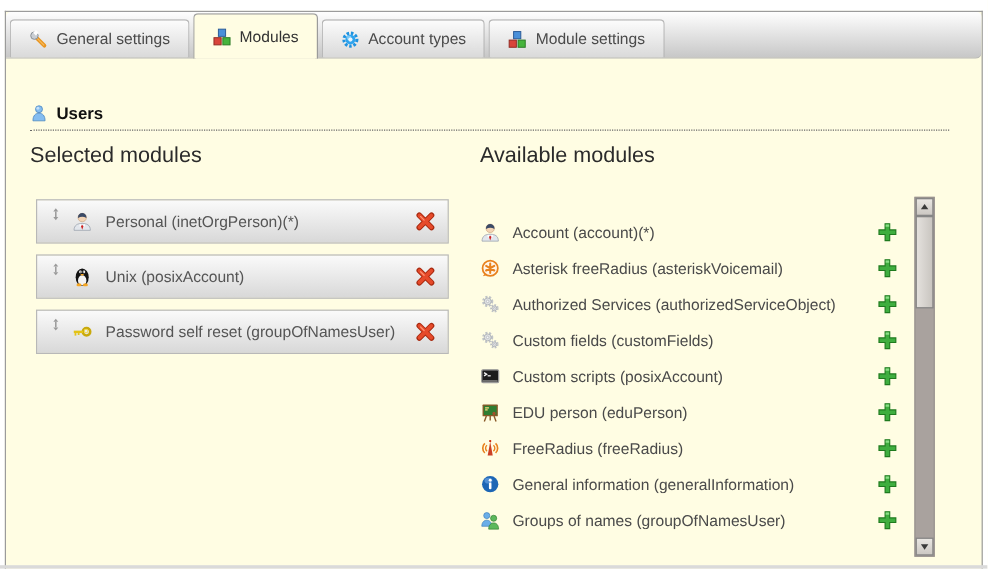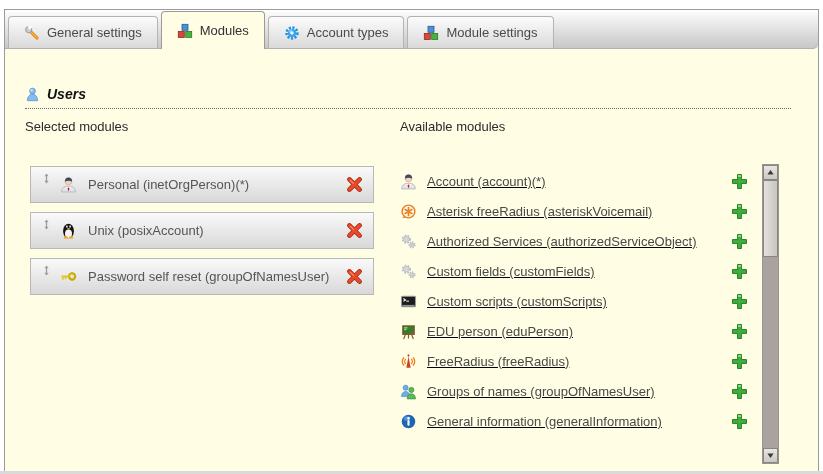--- a/index.html
+++ b/index.html
@@ -21,42 +21,42 @@
     font-size:13px; color:#4a4a4a; cursor:pointer; white-space:nowrap; }
   .tab.active { height:38px; margin-bottom:-1px; background:#fffde3;
     border-color:#9b9b9b; color:#333; position:relative; z-index:2; }
 
   .ic { display:inline-block; vertical-align:middle; width:17px; height:17px; }
   .tab .ic { width:16px; height:16px; }
 
   
   .users-header { position:absolute; left:20px; top:76px; width:766px;
     display:flex; align-items:center; gap:7px; padding-bottom:6px;
-    border-bottom:1px dotted #666;font-style:italic; }
+    border-bottom:1px dotted #666; }
   .users-header .ic { width:15px; height:15px; }
   .users-title { font-size:14px; font-weight:bold; color:#111; }
 
-  .col-heading { position:absolute; font-size:13px; color:#2b2b2b; top:109px; }
+  .col-heading { position:absolute; font-size:18px; color:#2b2b2b; top:109px; }
   .col-heading.sel { left:20px; }
   .col-heading.avail { left:395px; }
 
   
   .sel-list { position:absolute; left:25px; top:156px; width:344px; }
   .sel-row { display:flex; align-items:center; height:37px; margin-bottom:9px;
     padding:0 10px; border:1px solid #b8b8b8;
     background:linear-gradient(#fafafa,#d8d8d8); cursor:move; }
   .handle { align-self:flex-start; margin-top:5px; margin-right:8px; line-height:0; }
   .handle .ic { width:11px; height:13px; }
   .sel-row .row-icon { margin-right:11px; flex:0 0 auto; }
   .row-label { font-size:13px; color:#555; white-space:nowrap; }
   .sel-row .row-label { flex:1 1 auto; overflow:hidden; }
   .icon-btn { background:none; border:none; padding:0; line-height:0; cursor:pointer; flex:0 0 auto; }
 
   
-  .av-list { position:absolute; left:395px; top:156px; width:348px;text-decoration:underline; }
+  .av-list { position:absolute; left:395px; top:168px; width:348px; }
   .av-row { display:flex; align-items:center; height:30px; }
   .av-row .row-icon { margin-right:10px; flex:0 0 auto; }
   .av-row .row-label { flex:1 1 auto; color:#4a4a4a; overflow:hidden; }
 
   
   .scrollbar { position:absolute; left:757px; top:154px; width:17px; height:300px;
     background:#a9a29e; border:1px solid #9a938f; }
   .sb-btn { position:absolute; left:0; width:15px; height:15px;
     background:linear-gradient(#e9e6e2,#ccc8c3); border:1px solid #868686;
     display:flex; align-items:center; justify-content:center; cursor:pointer; }
@@ -312,21 +312,21 @@
     <span class="row-label">Custom fields (customFields)</span>
     <button class="icon-btn">
       <svg class="ic">
             <use href="#i-add"></use>
           </svg></button>
   </div>
       <div class="av-row">
     <svg class="ic row-icon">
           <use href="#i-terminal" xlink:href="#i-terminal"></use>
         </svg>
-    <span class="row-label">Custom scripts (customScripts)</span>
+    <span class="row-label">Custom scripts (posixAccount)</span>
     <button class="icon-btn">
       <svg class="ic">
             <use href="#i-add"></use>
           </svg></button>
   </div>
       <div class="av-row">
     <svg class="ic row-icon">
           <use href="#i-chalkboard" xlink:href="#i-chalkboard"></use>
         </svg>
     <span class="row-label">EDU person (eduPerson)</span>
@@ -340,33 +340,33 @@
           <use href="#i-antenna" xlink:href="#i-antenna"></use>
         </svg>
     <span class="row-label">FreeRadius (freeRadius)</span>
     <button class="icon-btn">
       <svg class="ic">
             <use href="#i-add"></use>
           </svg></button>
   </div>
       <div class="av-row">
     <svg class="ic row-icon">
+          <use href="#i-info" xlink:href="#i-info"></use>
+        </svg>
+    <span class="row-label">General information (generalInformation)</span>
+    <button class="icon-btn">
+      <svg class="ic">
+            <use href="#i-add"></use>
+          </svg></button>
+  </div>
+      <div class="av-row">
+    <svg class="ic row-icon">
           <use href="#i-group" xlink:href="#i-group"></use>
         </svg>
     <span class="row-label">Groups of names (groupOfNamesUser)</span>
-    <button class="icon-btn">
-      <svg class="ic">
-            <use href="#i-add"></use>
-          </svg></button>
-  </div>
-      <div class="av-row">
-    <svg class="ic row-icon">
-          <use href="#i-info" xlink:href="#i-info"></use>
-        </svg>
-    <span class="row-label">General information (generalInformation)</span>
     <button class="icon-btn">
       <svg class="ic">
             <use href="#i-add"></use>
           </svg></button>
   </div>
     </div>
 
   <div class="scrollbar">
     <div class="sb-btn up">
       <svg class="ic">

